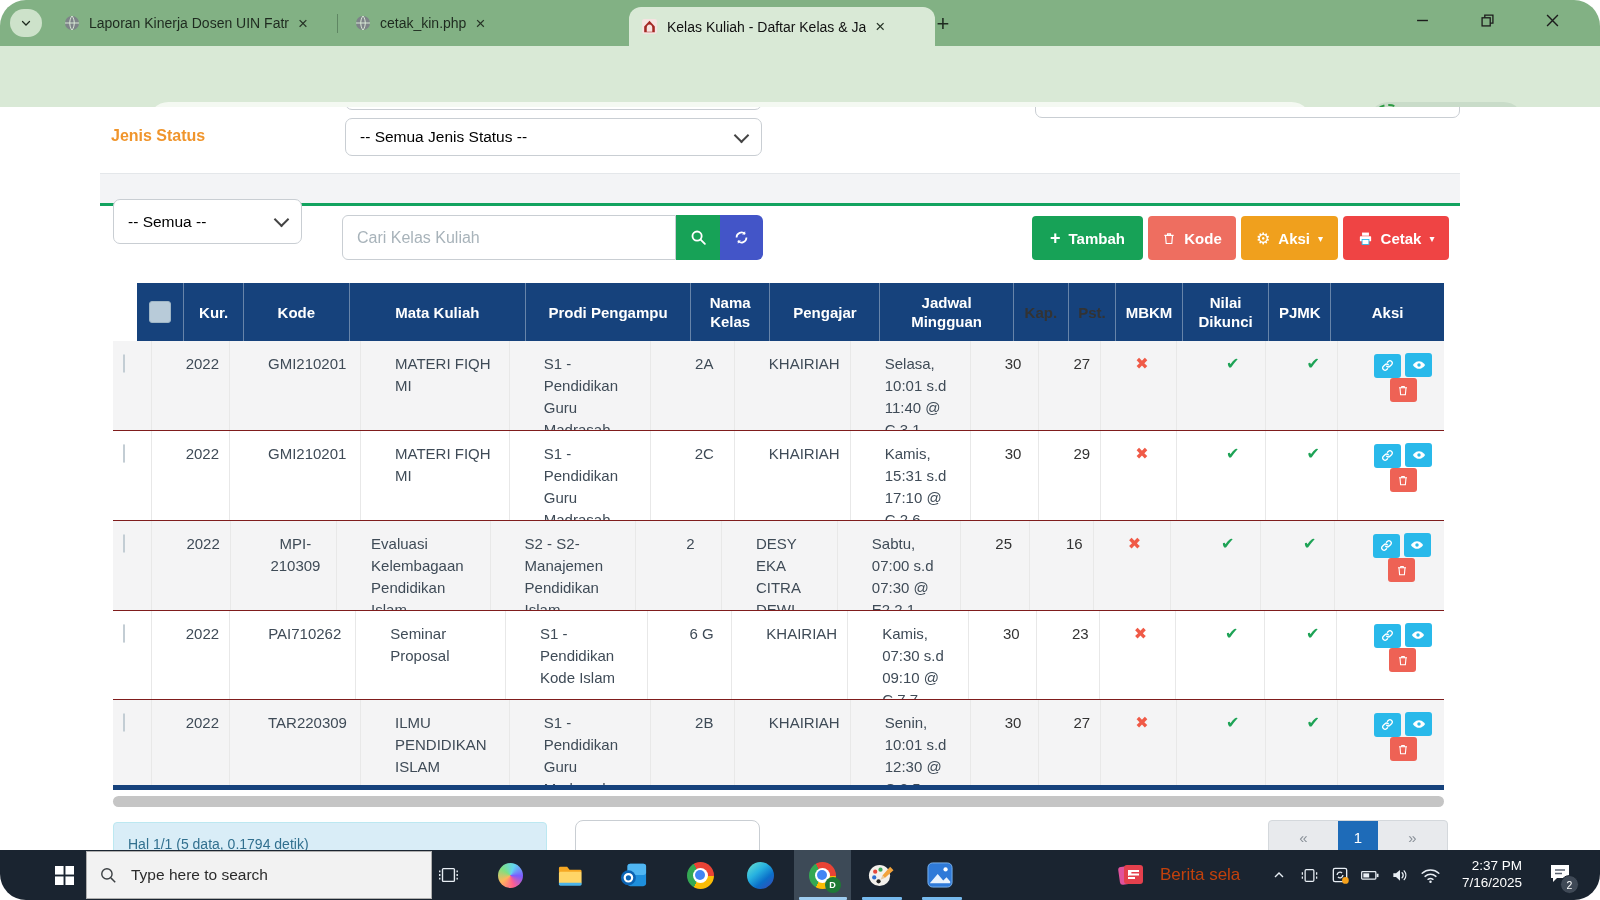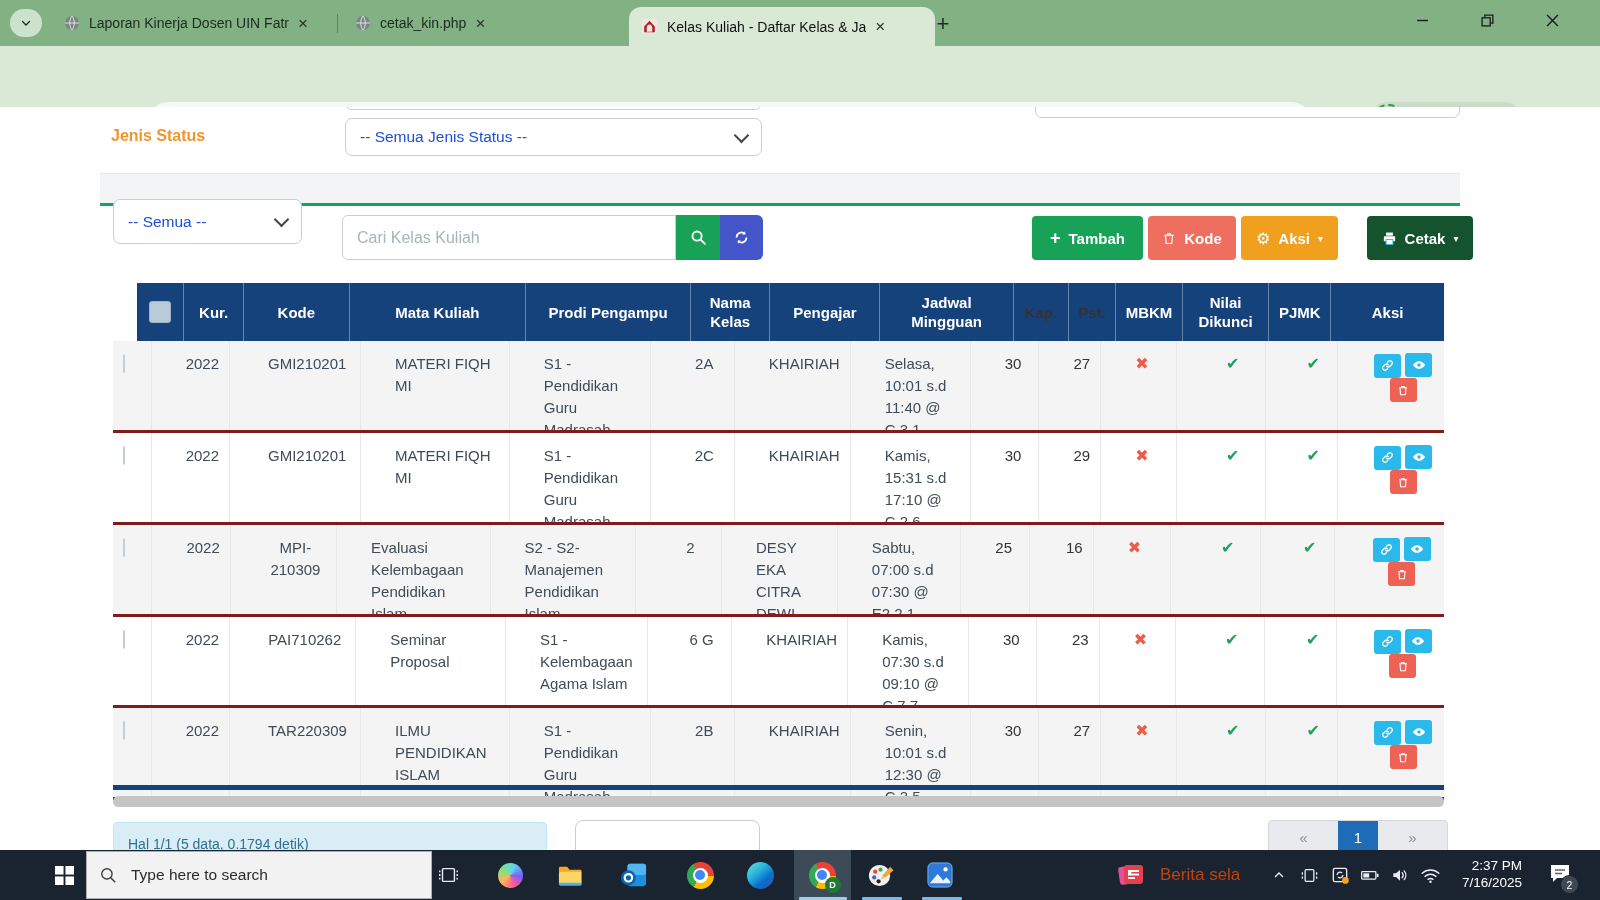--- a/index.html
+++ b/index.html
@@ -1,17 +1,17 @@
 <!DOCTYPE html>
 <html><head>
 <meta charset="utf-8">
 <style>
   html,body{margin:0;padding:0;}
   #screen{position:relative;width:1600px;height:900px;overflow:hidden;
-    font-family:"Liberation Sans","DejaVu Sans",sans-serif;background:#fff;}
+    font-family:"Liberation Sans","DejaVu Sans",sans-serif;background:#fff;border-radius:26px;}
   .abs{position:absolute;}
 
   
   .tabstrip{left:0;top:0;width:1600px;height:46px;background:#82b184;}
   .tab-search{left:10px;top:9px;width:32px;height:28px;border-radius:14px;background:#cde2ca;
     display:flex;align-items:center;justify-content:center;color:#1d2a1e;font-size:12px;}
   .tab{top:0;height:46px;display:flex;align-items:center;padding:0 10px;gap:9px;}
   .tab-title{font-size:14px;color:#1e2a1f;white-space:nowrap;overflow:hidden;max-width:200px;}
   .tab-close{font-size:17px;color:#263326;line-height:1;cursor:default;}
   .tab-divider{left:337px;top:14px;width:1px;height:19px;background:#5f8663;}
@@ -28,39 +28,39 @@
   .url .path{color:#5c6a60;}
   .profile{left:1368px;top:56px;width:156px;height:41px;border-radius:21px;background:#c9dcc9;
     display:flex;align-items:center;gap:8px;padding:0 6px;box-sizing:border-box;}
   .avatar{width:29px;height:29px;border-radius:50%;background:#2d9b43;color:#fff;font-size:14px;font-weight:bold;
     display:flex;align-items:center;justify-content:center;outline:2px dashed #2d9b43;outline-offset:2px;}
   .verify{color:#1a63d0;font-size:15px;}
 
   
   .page{left:0;top:107px;width:1600px;height:743px;background:#fff;overflow:hidden;}
   .sel{border:1px solid #c9ced3;border-radius:7px;background:#fff;box-sizing:border-box;
-    display:flex;align-items:center;padding:0 14px;color:#1d4ed8;font-size:15.5px;justify-content:space-between;}
+    display:flex;align-items:center;padding:0 14px;color:#000000;font-size:15.5px;justify-content:space-between;}
   .chev{width:9px;height:9px;border-right:2px solid #444;border-bottom:2px solid #444;
     transform:rotate(45deg);margin-top:-4px;flex:none;}
   .label-orange{color:#f0952c;font-weight:bold;font-size:16px;}
   .grayband{left:100px;top:66px;width:1360px;height:30px;background:#f3f4f6;border-top:1px solid #e4e7ea;}
   .greenhr{left:100px;top:96px;width:1360px;height:3px;background:#12a35f;}
   .input{border:1px solid #c9ced3;box-sizing:border-box;background:#fff;font-size:16px;
     font-family:"Liberation Sans",sans-serif;padding:0 14px;color:#333;}
   .input::placeholder{color:#a8b3ba;}
   .btn{display:flex;align-items:center;justify-content:center;gap:8px;color:#fff;
     font-size:15px;font-weight:bold;border-radius:4px;box-sizing:border-box;}
   .sqbtn{display:flex;align-items:center;justify-content:center;box-sizing:border-box;}
 
   
   .tbl{left:113px;top:176px;width:1331px;}
   .thead{display:flex;background:#16427c;height:58px;margin-left:24px;}
   .th{color:#fff;font-weight:bold;font-size:15px;display:flex;align-items:center;justify-content:center;
     text-align:center;line-height:19px;border-right:1px solid rgba(255,255,255,.35);box-sizing:border-box;padding:0 4px;}
-  .trow{display:flex;height:89px;border-bottom:3px solid #7f1d1d;overflow:hidden;gap:24px;}
+  .trow{display:flex;height:89px;border-bottom:1px solid #7f1d1d;overflow:hidden;gap:24px;}
   .trow.alt{background:#f4f4f5;}
   .td{box-sizing:border-box;border-right:1px solid #e8e8e8;padding:12px 10px;font-size:15px;
     color:#3f4b57;line-height:22px;}
   .c-cb{width:48px}.c-kur{width:61px;text-align:center}.c-kode{width:107px;text-align:center;padding:12px 14px}
   .c-mk{width:180px}.c-prodi{width:168px}.c-kelas{width:81px;text-align:center}.c-peng{width:112px}
   .c-jadwal{width:136px}.c-kap{width:56px;color:#333}.c-pst{width:48px;text-align:right;color:#333}
   .c-mbkm{width:68px;}.c-nilai{width:88px;text-align:center}.c-pjmk{width:63px;text-align:center}
   .c-aksi{width:115px;border-right:none}
   .cb{width:17px;height:17px;border:1px solid #c3cdd4;border-radius:3px;background:#fff;margin:0 auto;}
   .cb-head{width:20px;height:20px;border:1px solid #9fb6c6;border-radius:3px;background:#b8cbd9;margin:0 auto;}
@@ -257,21 +257,21 @@
           <path d="M4 6.5h16M9.5 6.5V4h5v2.5" fill="none" stroke="#fff" stroke-width="2"></path>
           <path d="M6 6.5l1.2 14h9.6L18 6.5" fill="none" stroke="#fff" stroke-width="2"></path>
         </svg>
       <span>Kode</span>
     </div>
     <div class="abs btn" style="left:1241px;top:109px;width:97px;height:44px;background:#f0a01d;">
       <span style="font-size:16px;font-weight:normal;">⚙</span>
       <span>Aksi</span>
       <span style="font-size:10px;">▾</span>
     </div>
-    <div class="abs btn" style="left:1343px;top:109px;width:106px;height:44px;background:#14532d;margin-left:24px;">
+    <div class="abs btn" style="left:1343px;top:109px;width:106px;height:44px;background:#ef4444;">
       <svg width="15" height="15" viewBox="0 0 24 24">
           <rect x="6.5" y="2.5" width="11" height="5" fill="#fff"></rect>
           <rect x="3" y="8.5" width="18" height="8" rx="1" fill="#fff"></rect>
           <rect x="6.5" y="13.5" width="11" height="8" fill="#fff" stroke="#29b9ea" stroke-width="1.4"></rect>
         </svg>
       <span>Cetak</span>
       <span style="font-size:10px;">▾</span>
     </div>
 
     <div class="abs tbl">
@@ -391,21 +391,21 @@
               </svg>
             </span>
         </div>
       </div>
 
       <div class="trow" style="height:88px;">
         <div class="td c-cb"><span class="cb"></span></div>
         <div class="td c-kur">2022</div>
         <div class="td c-kode">PAI710262</div>
         <div class="td c-mk">Seminar Proposal</div>
-        <div class="td c-prodi">S1 - Kelembagaan Agama Islam</div>
+        <div class="td c-prodi">S1 - Pendidikan Kode Islam</div>
         <div class="td c-kelas">6 G</div>
         <div class="td c-peng">KHAIRIAH</div>
         <div class="td c-jadwal">Kamis, 07:30 s.d 09:10 @ C.7.7</div>
         <div class="td c-kap">30</div>
         <div class="td c-pst">23</div>
         <div class="td c-mbkm"><span class="cross">✖</span></div>
         <div class="td c-nilai"><span class="check">✔</span></div>
         <div class="td c-pjmk"><span class="check">✔</span></div>
         <div class="td c-aksi" style="text-align:center;">
           <span class="act cyan">

